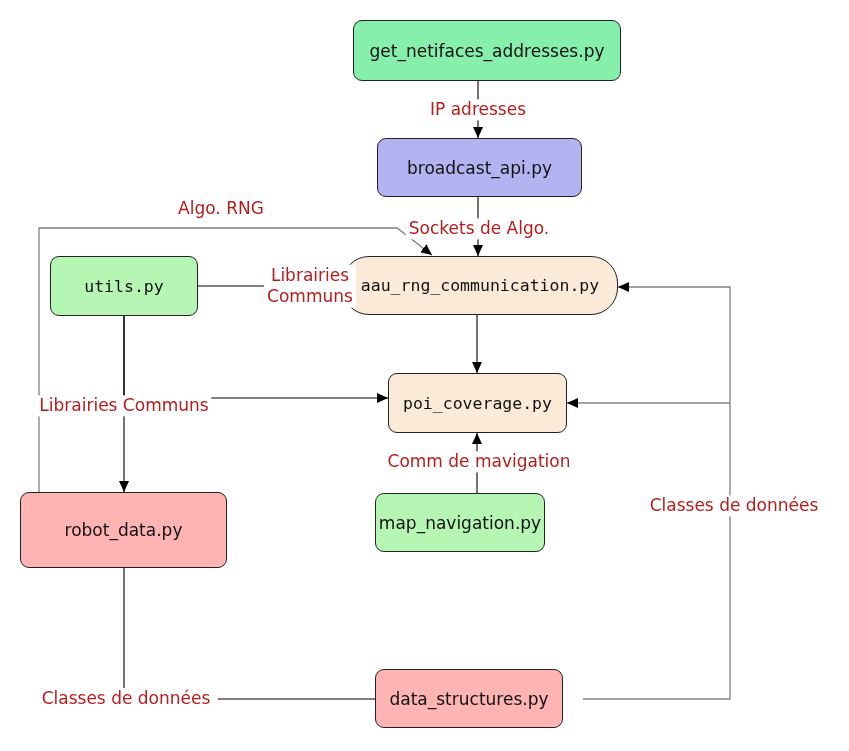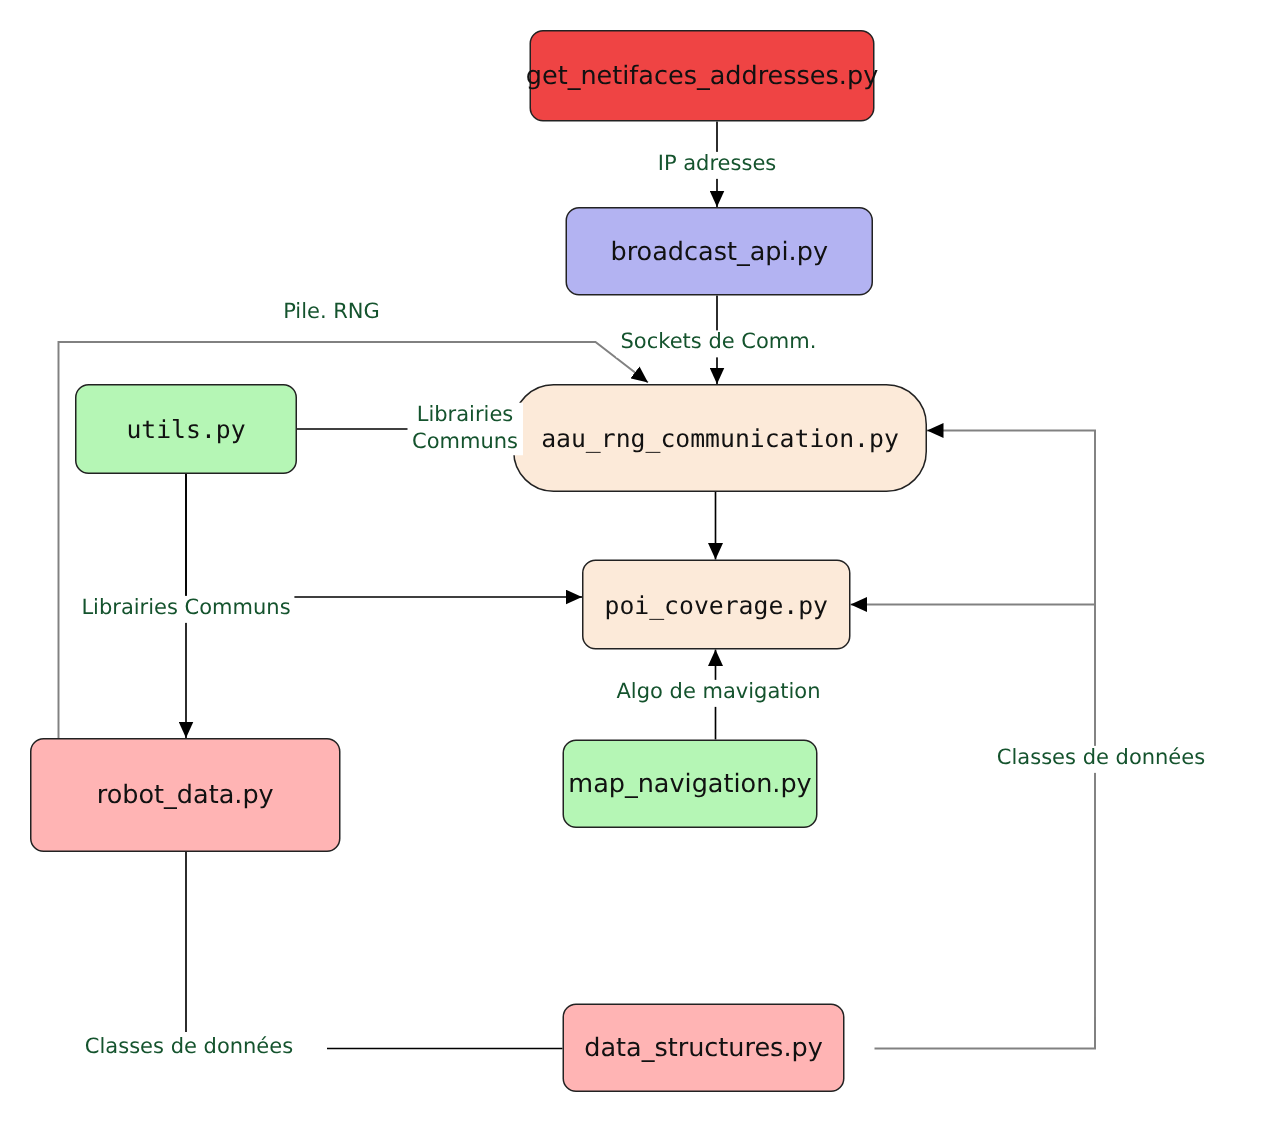--- a/index.html
+++ b/index.html
@@ -20,21 +20,21 @@
     white-space:nowrap;
     box-sizing:border-box;
   }
   .node.mono{font-family:"DejaVu Sans Mono","Liberation Mono",monospace;font-size:16.5px;}
   .node.sans{font-family:"DejaVu Sans","Liberation Sans",sans-serif;}
   .elabel{
     position:absolute;
     transform:translate(-50%,-50%);
     background:#ffffff;
     padding:0 3px;
-    font-size:14px;color:#14532d;
+    font-size:17px;color:#b91c1c;
     white-space:nowrap;
     text-align:center;
     line-height:1.25;
   }
   .elabel.stacked{white-space:pre-line;}
 </style>
 </head>
 <body>
 
 <div class="canvas">
@@ -63,47 +63,47 @@
     <path d="M477,493 V433" stroke="#000" stroke-width="1.1" fill="none" marker-end="url(#arr)"></path>
 
     <path d="M124,688 V553" stroke="#000" stroke-width="1.1" fill="none" marker-end="url(#arr)"></path>
     <path d="M218,699 H375" stroke="#000" stroke-width="1.1" fill="none"></path>
 
     <path d="M583,699 H730 V287 H618" stroke="#818181" stroke-width="1.3" fill="none" marker-end="url(#arr)"></path>
 
     <path d="M730,403 H567" stroke="#818181" stroke-width="1.3" fill="none" marker-end="url(#arr)"></path>
   </svg>
 
-  <div class="node sans" style="left: 353px; top: 20px; width: 230px; height: 61px; background-color: #ef4444;">get_netifaces_addresses.py</div>
+  <div class="node sans" style="left: 353px; top: 20px; width: 268px; height: 61px; background-color: #86efac;">get_netifaces_addresses.py</div>
 
   <div class="node sans" style="left: 377px; top: 138px; width: 205px; height: 59px; background-color: rgb(179, 179, 242); text-align: center;">broadcast_api.py</div>
 
-  <div class="node mono" style="left: 342px; top: 256px; width: 276px; height: 72px; background-color: rgb(252, 234, 217); border-radius: 27px;">aau_rng_communication.py</div>
+  <div class="node mono" style="left: 342px; top: 256px; width: 276px; height: 59px; background-color: rgb(252, 234, 217); border-radius: 27px;">aau_rng_communication.py</div>
 
   <div class="node mono" style="left: 388px; top: 373px; width: 179px; height: 60px; background-color: rgb(252, 234, 217);">poi_coverage.py</div>
 
   <div class="node mono" style="left: 50px; top: 256px; width: 148px; height: 60px; background-color: rgb(181, 246, 181);">utils.py</div>
 
   <div class="node sans" style="left: 375px; top: 493px; width: 170px; height: 59px; background-color: rgb(181, 246, 181);">map_navigation.py</div>
 
   <div class="node sans" style="left: 20px; top: 492px; width: 207px; height: 76px; background-color: rgb(255, 180, 180);">robot_data.py</div>
 
   <div class="node sans" style="left: 375px; top: 669px; width: 188px; height: 59px; background-color: rgb(255, 180, 180);">data_structures.py</div>
 
   <div class="elabel" style="left:478px;top:110px;">IP adresses</div>
 
-  <div class="elabel" style="left:479px;top:229px;">Sockets de Comm.</div>
+  <div class="elabel" style="left:479px;top:229px;">Sockets de Algo.</div>
 
   <div class="elabel stacked" style="left:270px;top:286px;margin-left:40px;">Librairies
 Communs</div>
 
-  <div class="elabel" style="left:221px;top:209px;background:transparent;">Pile. RNG</div>
+  <div class="elabel" style="left:221px;top:209px;background:transparent;">Algo. RNG</div>
 
 
   <div class="elabel" style="left:124px;top:406px;">Librairies Communs</div>
 
-  <div class="elabel" style="left:479px;top:462px;">Algo de mavigation</div>
+  <div class="elabel" style="left:479px;top:462px;">Comm de mavigation</div>
 
   <div class="elabel" style="left:126px;top:699px;">Classes de données</div>
 
   <div class="elabel" style="left:734px;top:506px;">Classes de données</div>
 
 </div>
 
 </body></html>

